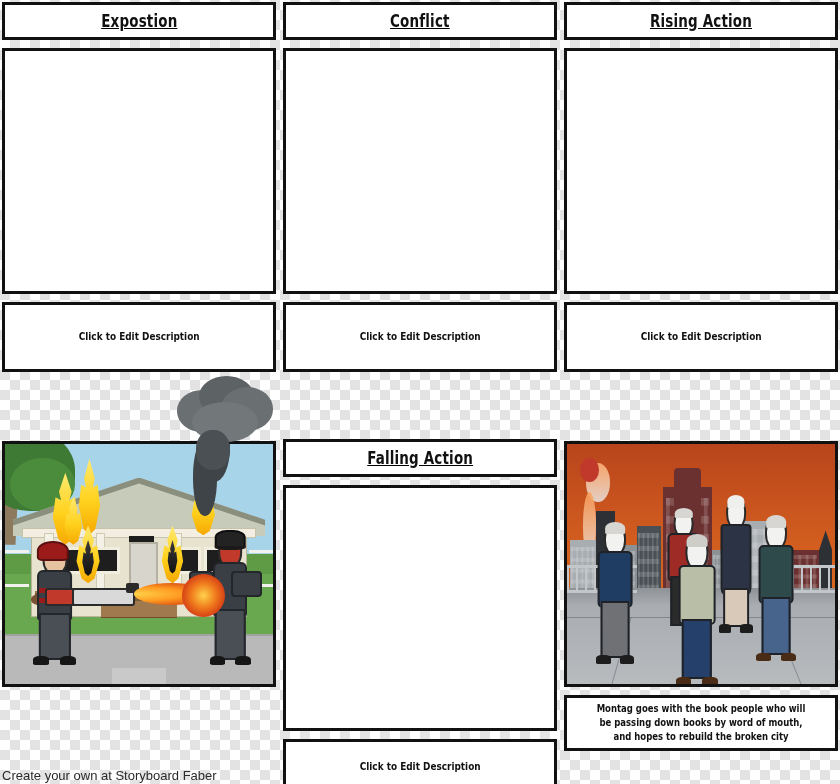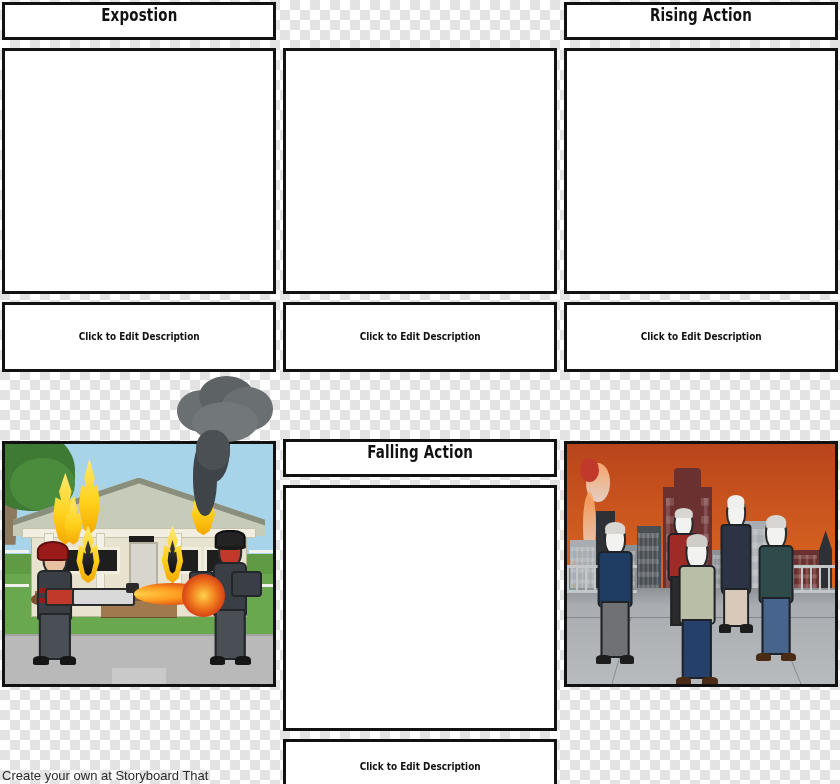--- a/index.html
+++ b/index.html
@@ -16,21 +16,21 @@
     position:relative;
   }
   .board{position:absolute;left:0;top:0;width:840px;height:784px;}
 
   
   .cell{position:absolute;}
   .titlebox{
     position:absolute;left:0;right:0;top:0;height:38px;
     background:#ffffff;border:3px solid #111;
     box-sizing:border-box;
-    display:flex;justify-content:center;
+    display:flex;align-items:center;justify-content:center;text-decoration:underline;
   }
   .titlebox .ttl{
     font-family:"DejaVu Sans Condensed","Liberation Sans",sans-serif;
     font-weight:bold;font-size:17px;color:#111;letter-spacing:.2px;
     transform:scaleX(.88);transform-origin:center;white-space:nowrap;
   }
   .imgbox{
     position:absolute;left:0;right:0;
     background:#ffffff;border:3px solid #111;
     box-sizing:border-box;overflow:hidden;
@@ -138,20 +138,23 @@
     <div class="titlebox">
       <span class="ttl">Expostion</span>
     </div>
     <div class="imgbox" style="top:46px;height:246px;"></div>
     <div class="descbox" style="top:300px;height:70px;">
       <span class="dsc">Click to Edit Description</span>
     </div>
   </div>
 
   <div class="cell" style="left:283px;top:2px;width:274px;height:370px;">
+    <div class="titlebox">
+      <span class="ttl">Conflict</span>
+    </div>
     <div class="imgbox" style="top:46px;height:246px;"></div>
     <div class="descbox" style="top:300px;height:70px;">
       <span class="dsc">Click to Edit Description</span>
     </div>
   </div>
 
   <div class="cell" style="left:564px;top:2px;width:274px;height:370px;">
     <div class="titlebox">
       <span class="ttl">Rising Action</span>
     </div>
@@ -357,17 +360,20 @@
           <div class="ph"></div>
           <div class="hair" style="background:#cfcdc8;"></div>
           <div class="pb" style="background:#b9bfa6;"></div>
           <div class="pl" style="background:#24406b;"></div>
           <div class="psh" style="left:4%;background:#4a2c16;"></div>
           <div class="psh" style="right:4%;background:#4a2c16;"></div>
         </div>
       </div>
     </div>
 
-  </div>
-
-  <div class="footer">Create your own at Storyboard That</div>
+    <div class="descbox small" style="top:300px;height:56px;">
+      <span class="dsc">Montag goes with the book people who will be passing down books by word of mouth, and hopes to rebuild the broken city</span>
+    </div>
+  </div>
+
+  <div class="footer">Create your own at Storyboard Faber</div>
 
 </div>
 
 </body></html>

